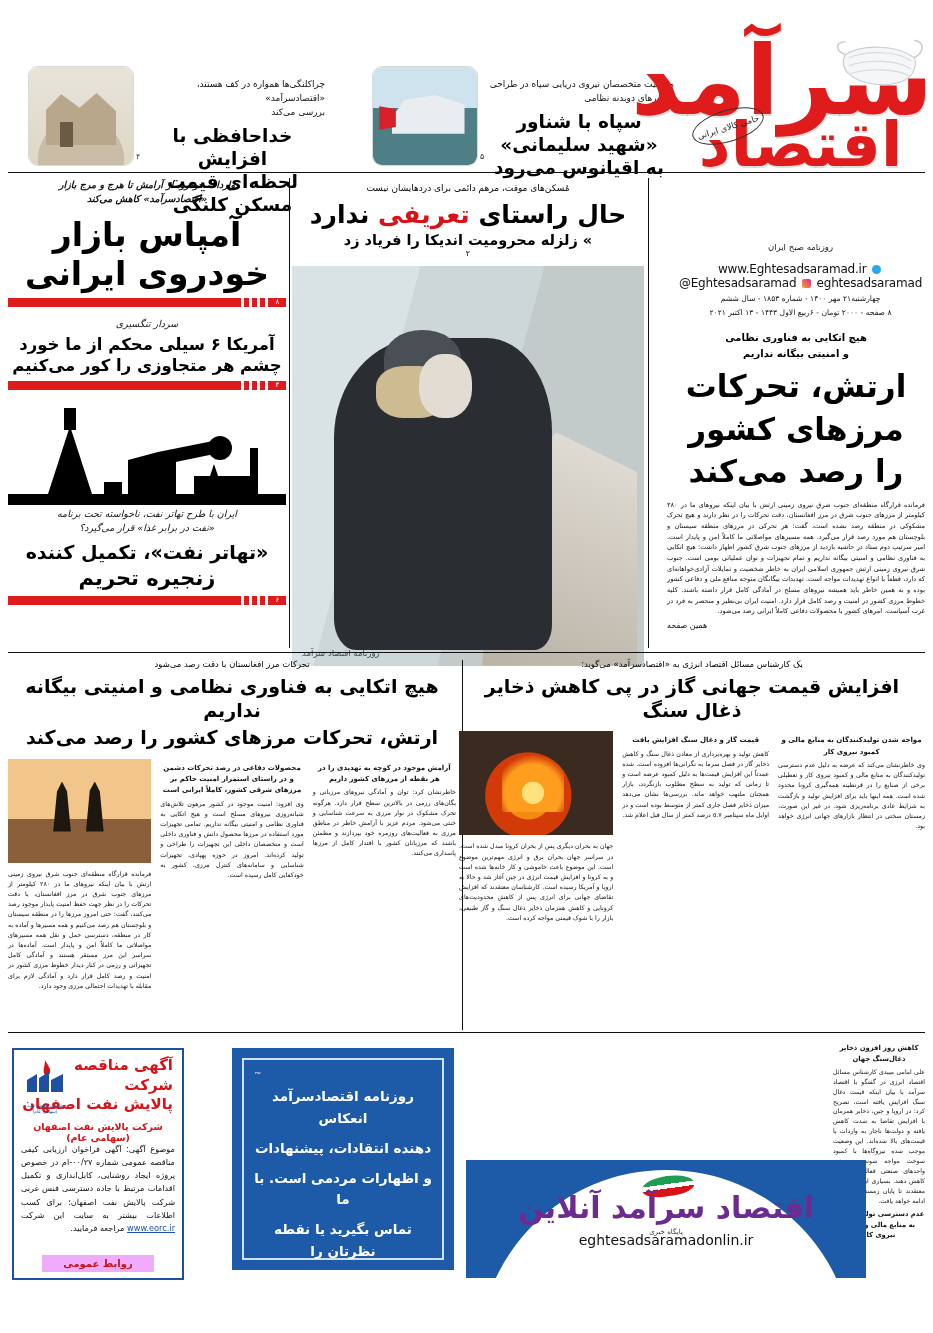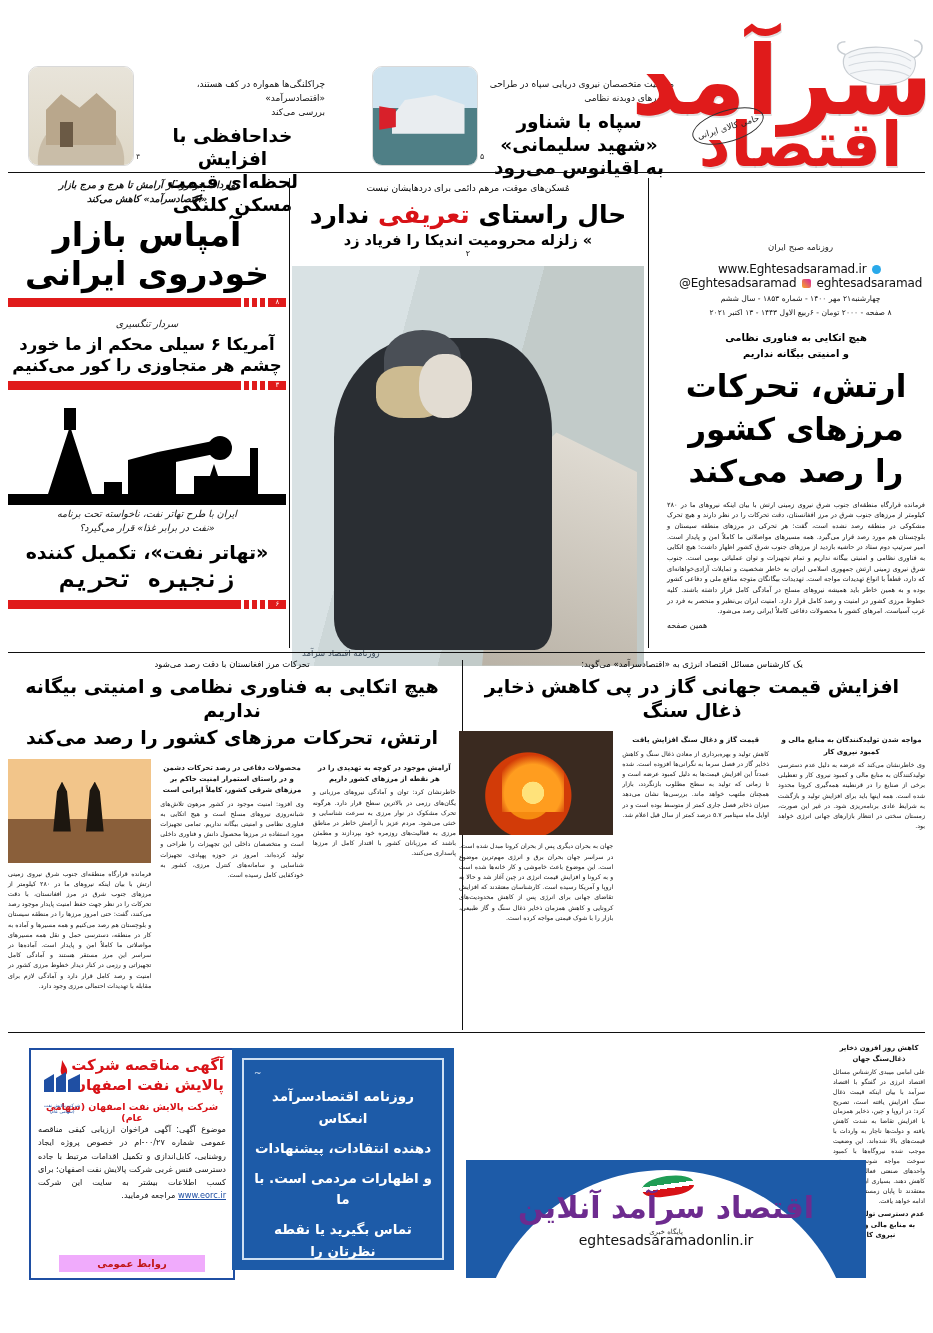--- a/index.html
+++ b/index.html
@@ -109,21 +109,21 @@
   .smallphoto { width:100%; height:104px; margin-bottom:6px; position:relative; overflow:hidden; }
   .art-radar { width:100%; height:100%; background:linear-gradient(#f2c58a 0 58%, #8a5f3a 58% 100%); position:relative; }
   .art-radar:before { content:""; position:absolute; left:28%; bottom:30%; width:44%; height:48%; background:#1d1710;
        clip-path:polygon(8% 100%, 14% 20%, 22% 0, 30% 20%, 36% 100%, 60% 100%, 66% 18%, 74% 0, 82% 20%, 88% 100%); }
   .art-fire { width:100%; height:100%; background:radial-gradient(circle at 45% 62%, #ffd34d 0 8%, #f58a10 9% 22%, #d23b08 23% 40%, #3a2a20 41% 100%); }
   .art-fire:after { content:""; position:absolute; left:28%; top:16%; width:40%; height:62%;
        background:radial-gradient(circle at 50% 70%, #ffe27a 0 20%, #ff9d1f 21% 52%, rgba(210,60,8,0) 70%); }
 
   
   .bottom { position:absolute; left:0; top:1040px; width:933px; height:290px; }
-  .ad-tender { position:absolute; left:29px; top:8px; width:206px; height:232px; border:2px solid #1f4fa3;
+  .ad-tender { position:absolute; left:12px; top:8px; width:172px; height:232px; border:2px solid #1f4fa3;
                background:#fff; padding:6px 7px; }
   .ad-tender .t-title { color:#d81217; font-weight:bold; font-size:15px; line-height:1.3; text-align:right;
                padding-right:2px; }
   .ad-tender .t-logo { position:absolute; left:8px; top:8px; width:46px; height:54px; text-align:center; }
   .ad-tender .t-sub { color:#d81217; font-weight:bold; font-size:9.5px; text-align:center; margin-top:6px; }
   .ad-tender .t-body { font-size:8.2px; line-height:1.62; text-align:justify; color:#111; }
   .ad-tender .t-link { color:#1f4fa3; text-decoration:underline; direction:ltr; display:inline-block; }
   .ad-tender .t-foot { position:absolute; left:28px; right:28px; bottom:6px; background:#f0abfc; color:#c01616;
                font-weight:bold; font-size:10px; text-align:center; padding:3px 0; }
 
@@ -248,21 +248,21 @@
         <path d="M196 104 L206 74 L216 104 Z" fill="#000"></path>
         <rect x="242" y="58" width="8" height="46" fill="#000"></rect>
         <rect x="96" y="92" width="18" height="12" fill="#000"></rect>
       </svg>
     </div>
 
     <div style="margin-top:2px;">
       <div class="kicker kicker-lite">ایران با طرح تهاتر نفت، ناخواسته تحت برنامه</div>
       <div class="kicker kicker-lite">«نفت در برابر غذا» قرار می‌گیرد؟</div>
       <div class="mid-h" style="font-size:19px; margin-top:5px;">«تهاتر نفت»، تکمیل کننده</div>
-      <div class="mid-h" style="font-size:24px;font-family:Liberation Mono, monospace;">زنجیره تحریم</div>
+      <div class="mid-h" style="font-size:21px;">زنجیره تحریم</div>
       <div class="redbar">
         <span class="pg">۶</span>
         <span class="seg" style="right:18px;"></span>
           <span class="seg" style="right:26px;"></span>
         <span class="seg" style="right:34px;"></span>
           <span class="seg" style="right:42px;"></span>
       </div>
     </div>
   </div>
 

